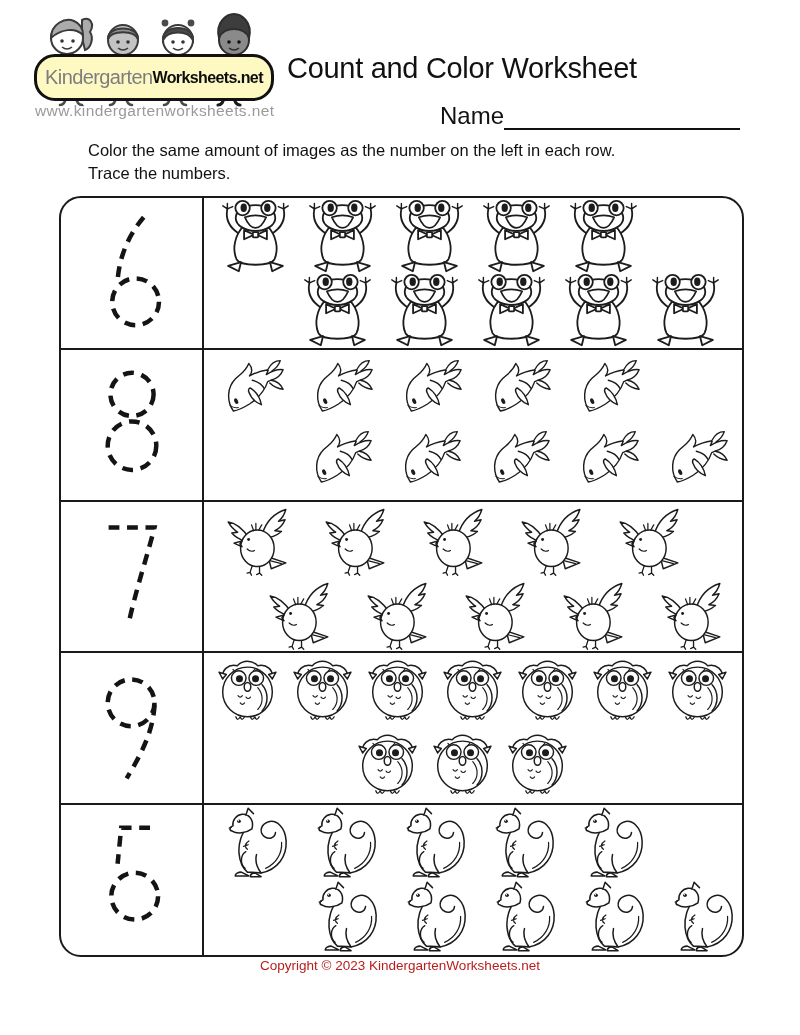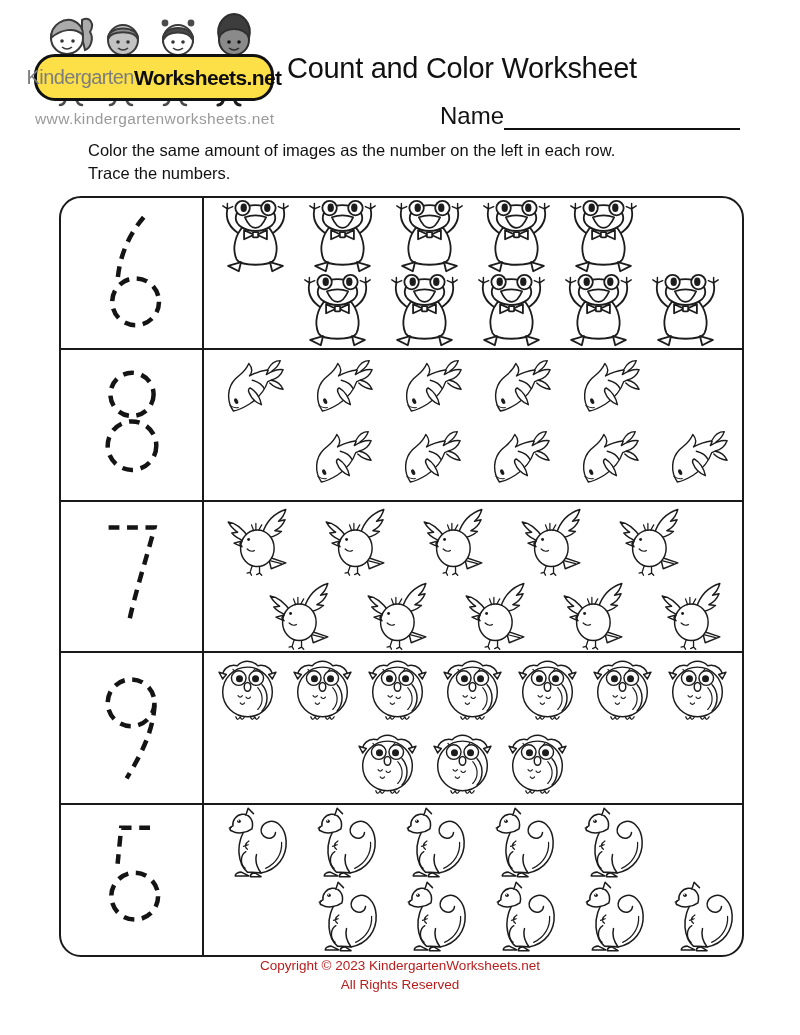--- a/index.html
+++ b/index.html
@@ -2,26 +2,26 @@
 <html><head>
 <meta charset="utf-8">
 <style>
   html,body{margin:0;padding:0;background:#fff;}
   .page{position:relative;width:800px;height:1035px;background:#fff;overflow:hidden;
         font-family:"Liberation Sans",sans-serif;color:#161616;}
 
   
   .logo-kids{position:absolute;left:38px;top:10px;width:228px;height:47px;}
   .logo-box{position:absolute;left:34px;top:54px;width:234px;height:41px;border:3px solid #111;
-            border-radius:21px;background:#fde047;display:flex;align-items:center;justify-content:center;
+            border-radius:21px;background:#fef9c3;display:flex;align-items:center;justify-content:center;
             white-space:nowrap;z-index:2;}
   .logo-light{font-size:20px;color:#7d7d7d;font-weight:500;letter-spacing:-0.6px;}
-  .logo-bold{font-size:21px;color:#0d0d0d;font-weight:700;letter-spacing:-0.6px;}
+  .logo-bold{font-size:16px;color:#0d0d0d;font-weight:700;letter-spacing:-0.6px;}
   .logo-feet{position:absolute;left:58px;top:97px;width:190px;height:12px;z-index:1;}
-  .site-url{position:absolute;left:35px;top:110px;font-size:15.5px;color:#9a9a9a;letter-spacing:0.4px;}
+  .site-url{position:absolute;left:35px;top:102px;font-size:15.5px;color:#9a9a9a;letter-spacing:0.4px;}
 
   
   .page-title{position:absolute;left:287px;top:52px;font-size:29px;font-weight:400;color:#111;
               letter-spacing:-0.3px;}
   .name-row{position:absolute;left:440px;top:101px;font-size:24px;color:#111;display:flex;align-items:flex-end;text-align:center;}
   .name-underline{display:inline-block;width:236px;height:27px;border-bottom:2px solid #111;}
 
   .instructions{position:absolute;left:88px;top:139px;font-size:16.5px;line-height:23px;color:#111;}
 
   
@@ -1100,16 +1100,15 @@
                 </g>
               </svg>
             </span>
           </div>
         </div>
       </div>
     </div>
 
   <div class="footer">
     <div>Copyright © 2023 KindergartenWorksheets.net</div>
-    <div>All Rights Reserved</div>
   </div>
 
 </div>
 
 </body></html>

